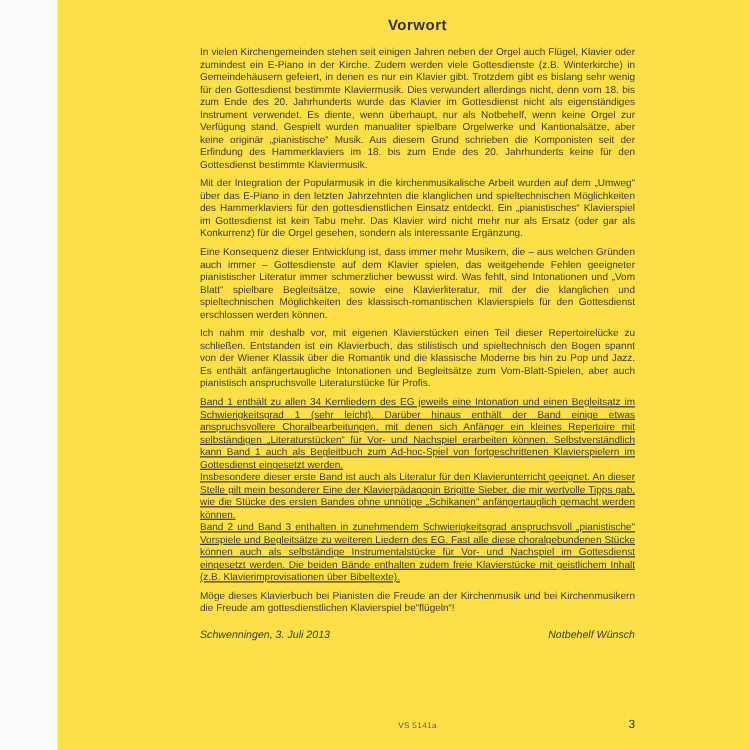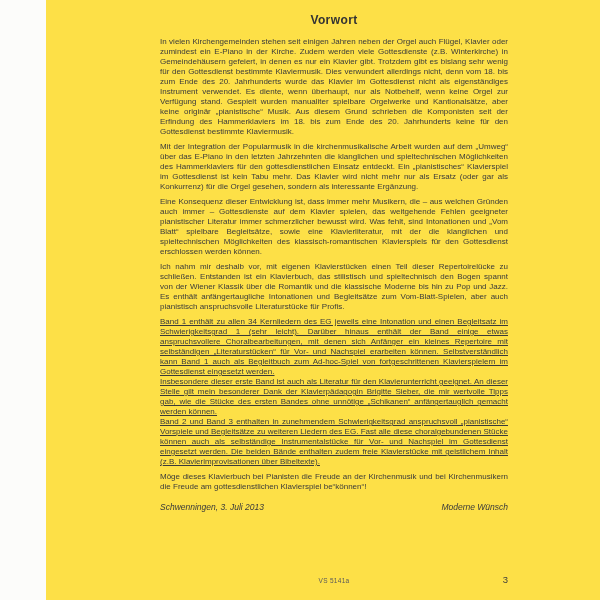--- a/index.html
+++ b/index.html
@@ -83,28 +83,28 @@
 
     <h1 class="title">Vorwort</h1>
 
     <p class="body">In vielen Kirchengemeinden stehen seit einigen Jahren neben der Orgel auch Flügel, Klavier oder zumindest ein E-Piano in der Kirche. Zudem werden viele Gottesdienste (z.B. Winterkirche) in Gemeindehäusern gefeiert, in denen es nur ein Klavier gibt. Trotzdem gibt es bislang sehr wenig für den Gottesdienst bestimmte Klaviermusik. Dies verwundert allerdings nicht, denn vom 18. bis zum Ende des 20. Jahrhunderts wurde das Klavier im Gottesdienst nicht als eigenständiges Instrument verwendet. Es diente, wenn überhaupt, nur als Notbehelf, wenn keine Orgel zur Verfügung stand. Gespielt wurden manualiter spielbare Orgelwerke und Kantionalsätze, aber keine originär „pianistische“ Musik. Aus diesem Grund schrieben die Komponisten seit der Erfindung des Hammerklaviers im 18. bis zum Ende des 20. Jahrhunderts keine für den Gottesdienst bestimmte Klaviermusik.</p>
     <p class="body">Mit der Integration der Popularmusik in die kirchenmusikalische Arbeit wurden auf dem „Umweg“ über das E-Piano in den letzten Jahrzehnten die klanglichen und spieltechnischen Möglichkeiten des Hammerklaviers für den gottesdienstlichen Einsatz entdeckt. Ein „pianistisches“ Klavierspiel im Gottesdienst ist kein Tabu mehr. Das Klavier wird nicht mehr nur als Ersatz (oder gar als Konkurrenz) für die Orgel gesehen, sondern als interessante Ergänzung.</p>
     <p class="body">Eine Konsequenz dieser Entwicklung ist, dass immer mehr Musikern, die – aus welchen Gründen auch immer – Gottesdienste auf dem Klavier spielen, das weitgehende Fehlen geeigneter pianistischer Literatur immer schmerzlicher bewusst wird. Was fehlt, sind Intonationen und „Vom Blatt“ spielbare Begleitsätze, sowie eine Klavierliteratur, mit der die klanglichen und spieltechnischen Möglichkeiten des klassisch-romantischen Klavierspiels für den Gottesdienst erschlossen werden können.</p>
     <p class="body">Ich nahm mir deshalb vor, mit eigenen Klavierstücken einen Teil dieser Repertoirelücke zu schließen. Entstanden ist ein Klavierbuch, das stilistisch und spieltechnisch den Bogen spannt von der Wiener Klassik über die Romantik und die klassische Moderne bis hin zu Pop und Jazz. Es enthält anfängertaugliche Intonationen und Begleitsätze zum Vom-Blatt-Spielen, aber auch pianistisch anspruchsvolle Literaturstücke für Profis.</p>
 
     <div class="band-block">
       <p class="body tight">Band 1 enthält zu allen 34 Kernliedern des EG jeweils eine Intonation und einen Begleitsatz im Schwierigkeitsgrad 1 (sehr leicht). Darüber hinaus enthält der Band einige etwas anspruchsvollere Choralbearbeitungen, mit denen sich Anfänger ein kleines Repertoire mit selbständigen „Literaturstücken“ für Vor- und Nachspiel erarbeiten können. Selbstverständlich kann Band 1 auch als Begleitbuch zum Ad-hoc-Spiel von fortgeschrittenen Klavierspielern im Gottesdienst eingesetzt werden.</p>
-      <p class="body tight">Insbesondere dieser erste Band ist auch als Literatur für den Klavierunterricht geeignet. An dieser Stelle gilt mein besonderer Dank der Klavierpädagogin Brigitte Sieber, die mir wertvolle Tipps gab, wie die Stücke des ersten Bandes ohne unnötige „Schikanen“ anfängertauglich gemacht werden können.</p>
+      <p class="body tight">Insbesondere dieser erste Band ist auch als Literatur für den Klavierunterricht geeignet. An dieser Stelle gilt mein besonderer Eine der Klavierpädagogin Brigitte Sieber, die mir wertvolle Tipps gab, wie die Stücke des ersten Bandes ohne unnötige „Schikanen“ anfängertauglich gemacht werden können.</p>
       <p class="body tight">Band 2 und Band 3 enthalten in zunehmendem Schwierigkeitsgrad anspruchsvoll „pianistische“ Vorspiele und Begleitsätze zu weiteren Liedern des EG. Fast alle diese choralgebundenen Stücke können auch als selbständige Instrumentalstücke für Vor- und Nachspiel im Gottesdienst eingesetzt werden. Die beiden Bände enthalten zudem freie Klavierstücke mit geistlichem Inhalt (z.B. Klavierimprovisationen über Bibeltexte).</p>
     </div>
 
-    <p class="body">Möge dieses Klavierbuch bei Pianisten die Freude an der Kirchenmusik und bei Kirchenmusikern die Freude am gottesdienstlichen Klavierspiel be“können“!</p>
+    <p class="body">Möge dieses Klavierbuch bei Pianisten die Freude an der Kirchenmusik und bei Kirchenmusikern die Freude am gottesdienstlichen Klavierspiel be“flügeln“!</p>
 
     <div class="sig-row">
       <span>Schwenningen, 3. Juli 2013</span>
-      <span>Moderne Wünsch</span>
+      <span>Notbehelf Wünsch</span>
     </div>
 
   </div>
 
   <div class="footer-catalog">VS 5141a</div>
   <div class="footer-page">3</div>
 </div>
 
 </body></html>

